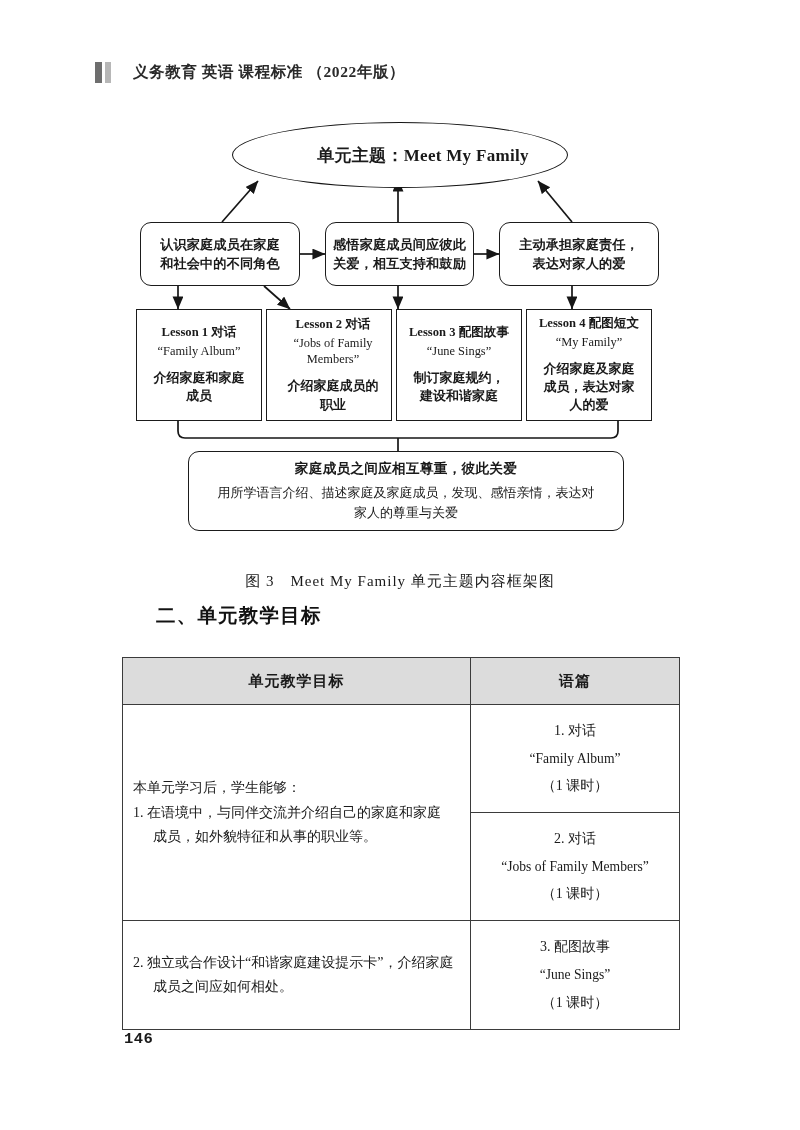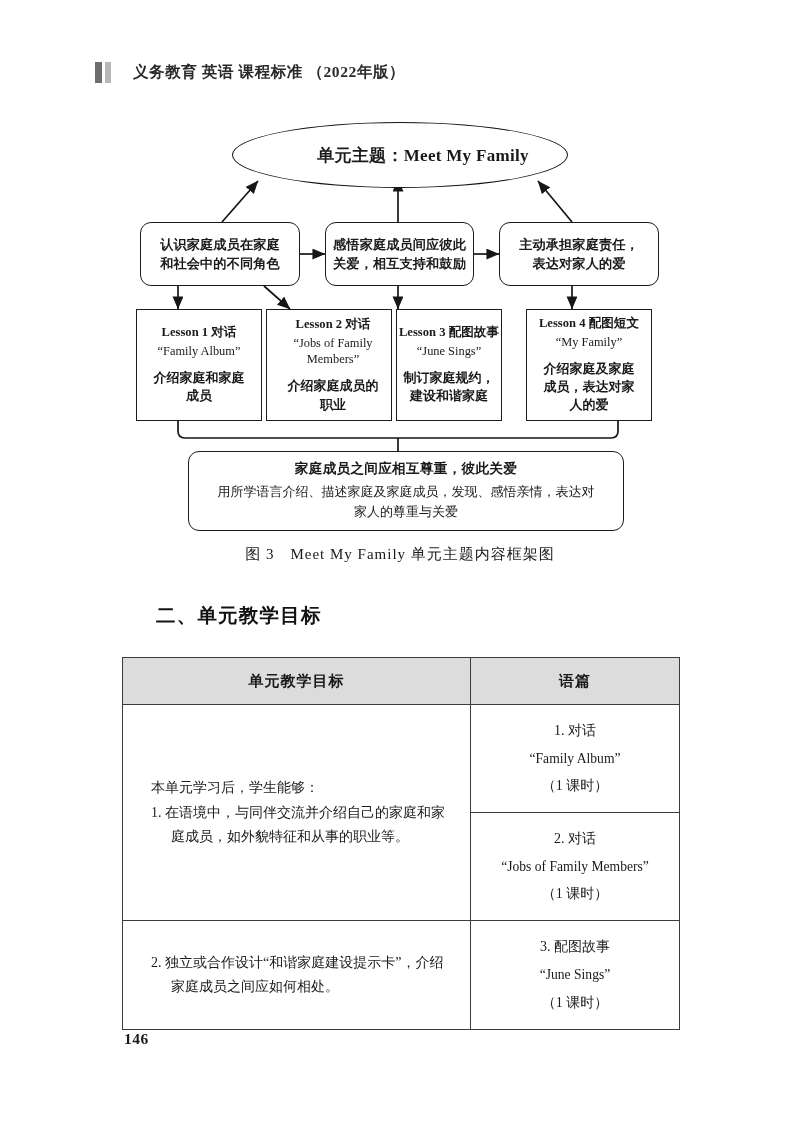--- a/index.html
+++ b/index.html
@@ -109,27 +109,26 @@
   .summary-title {
     font-size: 13.6px;
     font-weight: bold;
     letter-spacing: 0.3px;
   }
   .summary-body {
     font-size: 13px;
     line-height: 1.5;
     margin-top: 6px;
     padding: 0 26px;
-    font-family: Liberation Mono, monospace;
   }
 
   .fig-caption {
     position: absolute;
     left: 0;
-    top: 545px;
+    top: 572px;
     width: 800px;
     text-align: center;
     font-size: 15px;
     letter-spacing: 1px;
   }
 
   
   .section-heading {
     position: absolute;
     left: 156px;
@@ -159,21 +158,21 @@
     height: 44px;
     font-size: 15px;
     font-weight: bold;
     letter-spacing: 1px;
     text-align: center;
   }
   .col-goal { width: 348px; }
   .col-text { width: 209px; }
 
   .goal-cell {
-    padding: 14px 16px 14px 28px;
+    padding: 14px 16px 14px 10px;
     font-size: 14px;
     line-height: 1.72;
   }
   .goal-lead { margin: 0 0 1px 0; }
   .goal-item {
     margin: 0;
     padding-left: 20px;
     text-indent: -20px;
   }
   .text-cell {
@@ -186,20 +185,21 @@
 
   
   .folio {
     position: absolute;
     left: 124px;
     top: 1030px;
     font-size: 15.5px;
     font-weight: bold;
     letter-spacing: 0.5px;
     color: #1a1a1a;
+    font-family: Liberation Mono, monospace;
   }
 </style>
 </head>
 <body>
 
 <div class="page">
 
   <div class="header">
     <span class="header-bars">
       <span class="bar-dark"></span>
@@ -258,21 +258,21 @@
       <span class="lesson-cn" style="white-space: pre-line;">介绍家庭和家庭
 成员</span>
     </div>
     <div class="nodebox" style="left:266px; top:191px; width:126px; height:112px;padding-left:8px;">
       <span class="lesson-title">Lesson 2 对话</span>
       <span class="lesson-en" style="white-space: pre-line;">“Jobs of Family
 Members”</span>
       <span class="lesson-cn" style="white-space: pre-line;">介绍家庭成员的
 职业</span>
     </div>
-    <div class="nodebox" style="left:396px; top:191px; width:106px; height:112px;">
+    <div class="nodebox" style="left:396px; top:191px; width:126px; height:112px;">
       <span class="lesson-title">Lesson 3 配图故事</span>
       <span class="lesson-en">“June Sings”</span>
       <span class="lesson-cn" style="white-space: pre-line;">制订家庭规约，
 建设和谐家庭</span>
     </div>
     <div class="nodebox" style="left:526px; top:191px; width:126px; height:112px;">
       <span class="lesson-title">Lesson 4 配图短文</span>
       <span class="lesson-en">“My Family”</span>
       <span class="lesson-cn" style="white-space: pre-line;">介绍家庭及家庭
 成员，表达对家

